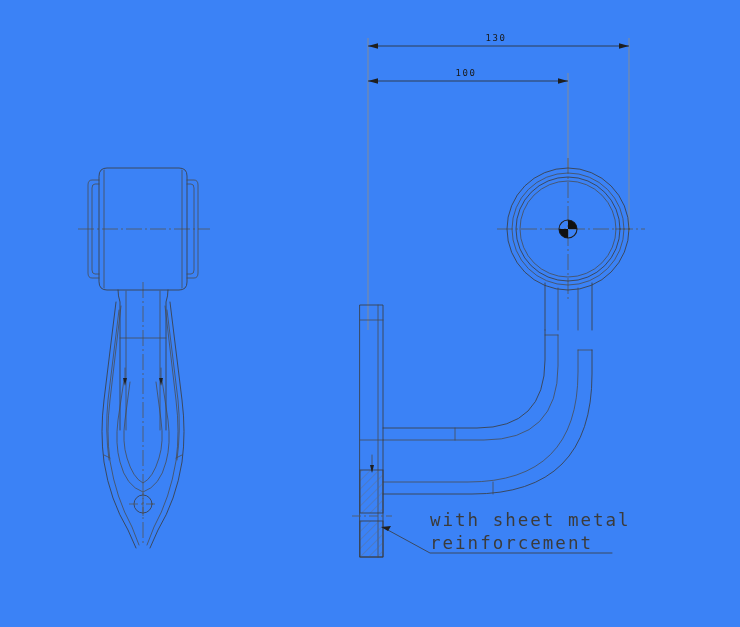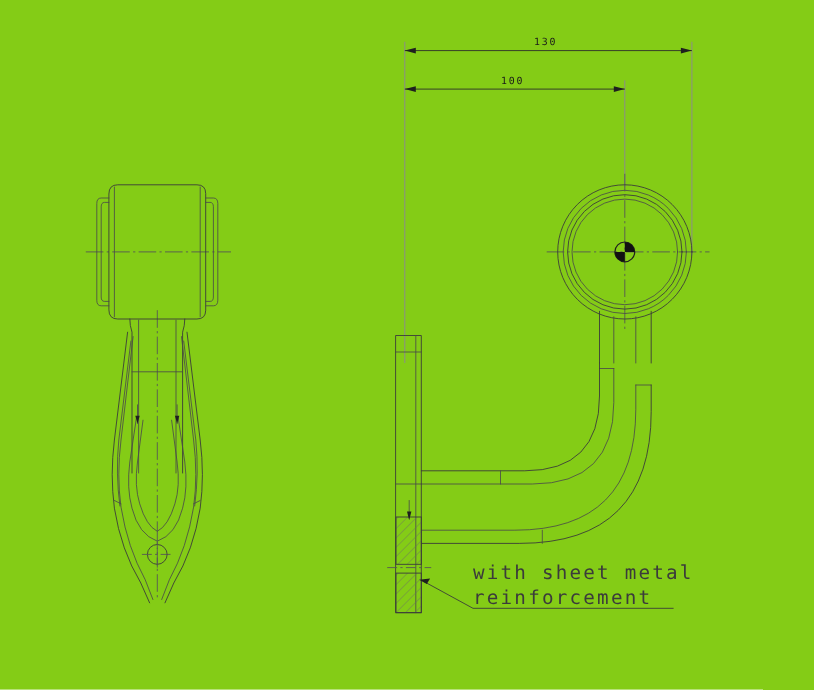--- a/index.html
+++ b/index.html
@@ -8,21 +8,21 @@
     padding: 0;
     background: #ffffff;
   }
   body {
     font-family: "DejaVu Sans Mono", monospace;
   }
   #drawing-root {
     position: relative;
     width: 740px;
     height: 627px;
-    background: #84cc16;
+    background: #3b82f6;
     overflow: hidden;
     text-decoration: underline;
   }
   #cad-canvas {
     position: absolute;
     left: 0;
     top: 0;
     width: 740px;
     height: 627px;
     display: block;

